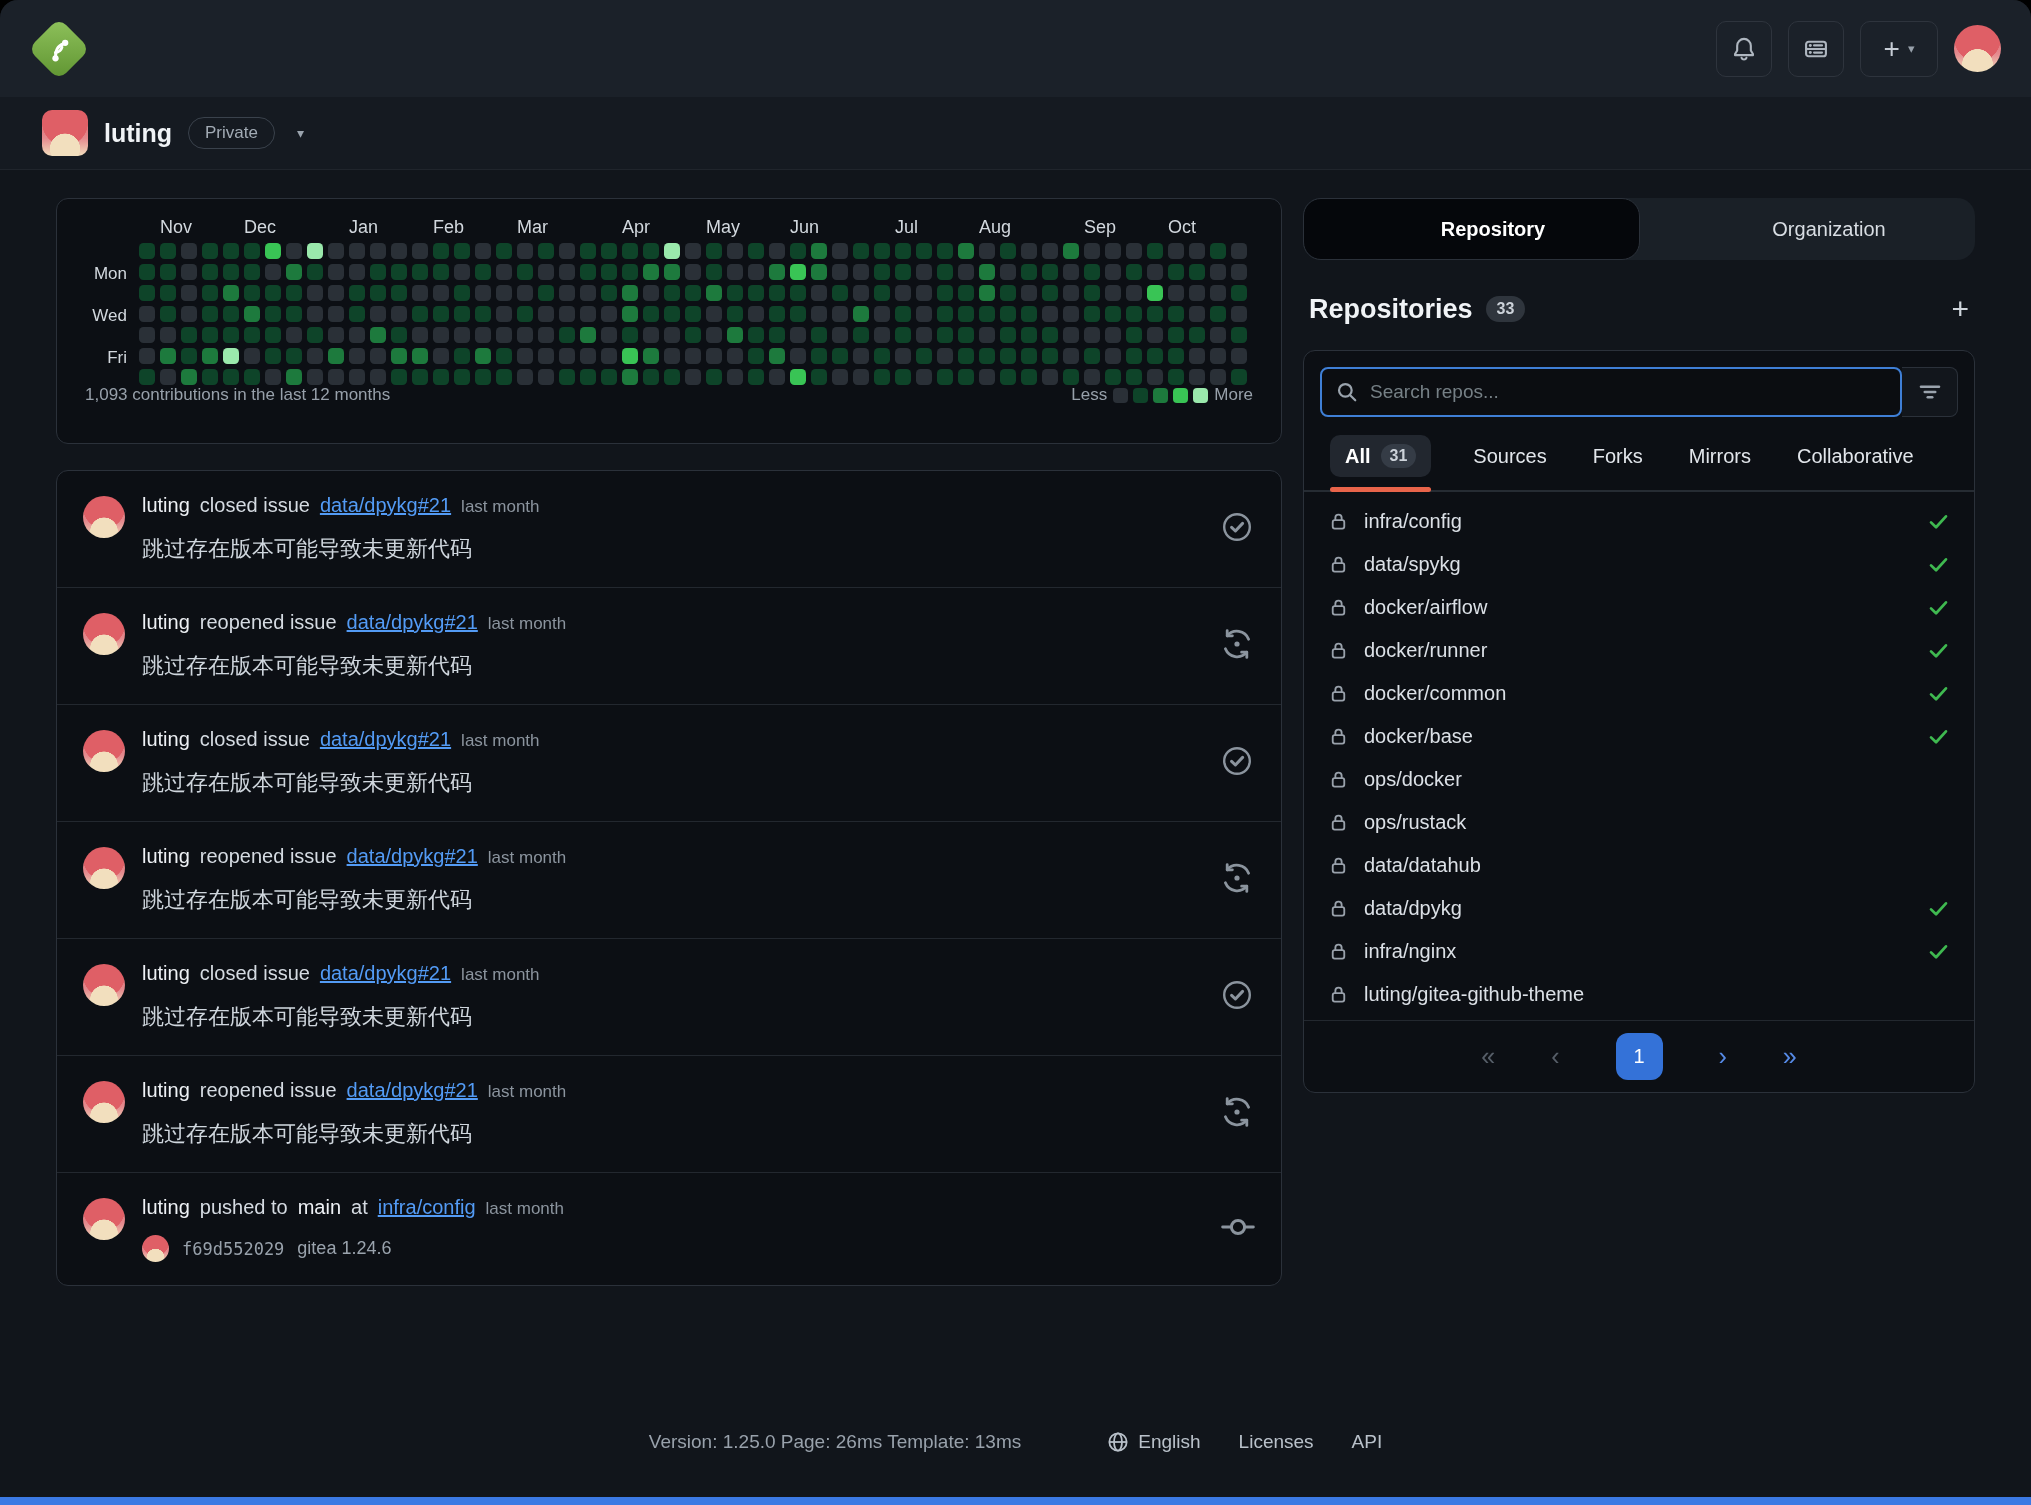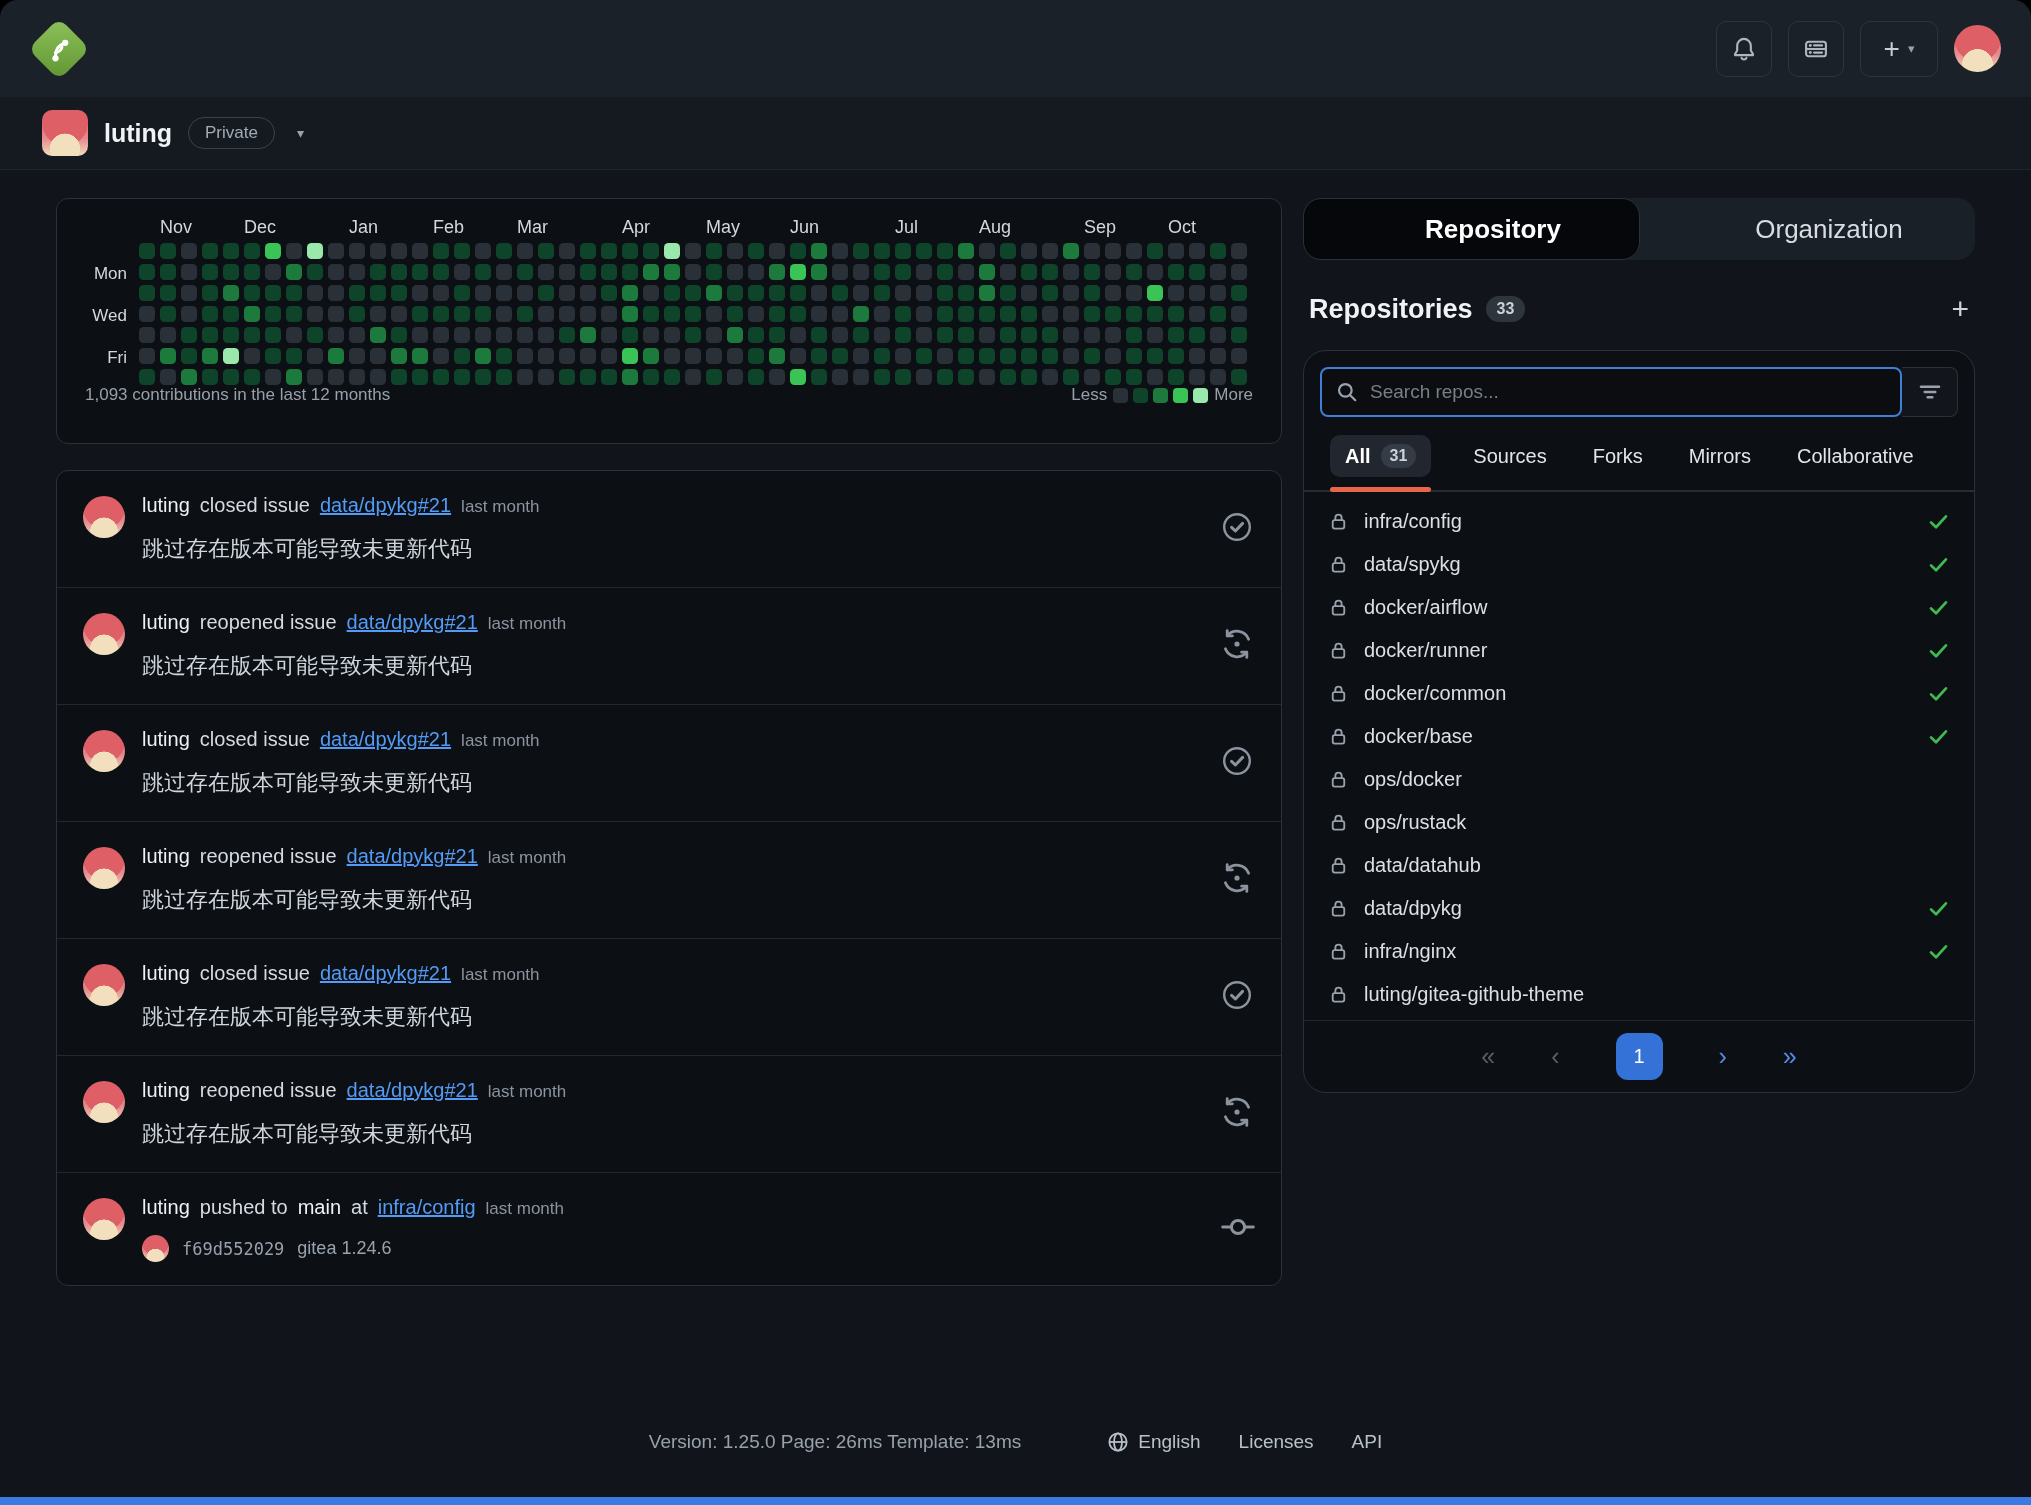--- a/index.html
+++ b/index.html
@@ -69,30 +69,30 @@
   .feed-body { margin-top:17px; font-size:22px; color:#cfd6dd; }
   .feed-commit { margin-top:16px; display:flex; align-items:center; gap:13px; }
   .commit-avatar { width:27px; height:27px; }
   .commit-sha { font-family:"DejaVu Sans Mono", monospace; color:#98a1ab; font-size:17px; }
   .commit-msg { color:#9aa3ad; font-size:18px; }
   .feed-status { margin-left:auto; color:#8b949e; align-self:center; width:34px; flex-shrink:0; }
 
   
   .right-col { width:672px; flex-shrink:0; }
   .seg-tabs { display:flex; background:#1a2027; border-radius:18px; height:62px; }
-  .seg-tab { flex:1; display:flex; align-items:center; justify-content:center; font-size:26px; color:#d8dde3;
+  .seg-tab { flex:1; display:flex; align-items:center; justify-content:center; font-size:20px; color:#d8dde3;
              border-radius:18px; cursor:pointer;padding-left:43px; }
   .seg-tab.active { background:#05070b; border:1px solid #2b313a; font-weight:bold; color:#ffffff; }
   .repo-head { display:flex; align-items:center; margin:32px 6px 24px; }
   .repo-title { font-size:27px; font-weight:bold; color:#f0f3f6; }
   .count-badge { background:#2f353d; color:#ccd2d9; font-size:16px; border-radius:14px; padding:4px 11px;
                  margin-left:13px; font-weight:bold; }
   .repo-plus { margin-left:auto; color:#cfd5dc; font-size:30px; font-weight:300; cursor:pointer; }
 
-  .repo-panel { border:1px solid #2b313a; border-radius:23px; background:#0c0f14; }
+  .repo-panel { border:1px solid #2b313a; border-radius:12px; background:#0c0f14; }
   .search-row { display:flex; padding:16px 16px 8px; }
   .search-box { flex:1; display:flex; align-items:center; gap:12px; border:2px solid #3f7fd6; border-radius:8px;
                 height:50px; padding:0 14px; background:#0b0d11; }
   .search-box input { flex:1; background:transparent; border:none; outline:none; color:#d5dbe2; font-size:19px;
                       font-family:"Liberation Sans", sans-serif; }
   .search-box input::placeholder { color:#768086; }
   .filter-btn { width:56px; border:1px solid #2b313a; border-left:none; border-radius:0 8px 8px 0;
                 display:flex; align-items:center; justify-content:center; color:#9aa3ad; background:#12161c; }
   .filter-tabs { display:flex; gap:38px; padding:10px 26px 0; border-bottom:2px solid #262c33; align-items:flex-end; }
   .ftab { position:relative; padding-bottom:13px; cursor:pointer; }

